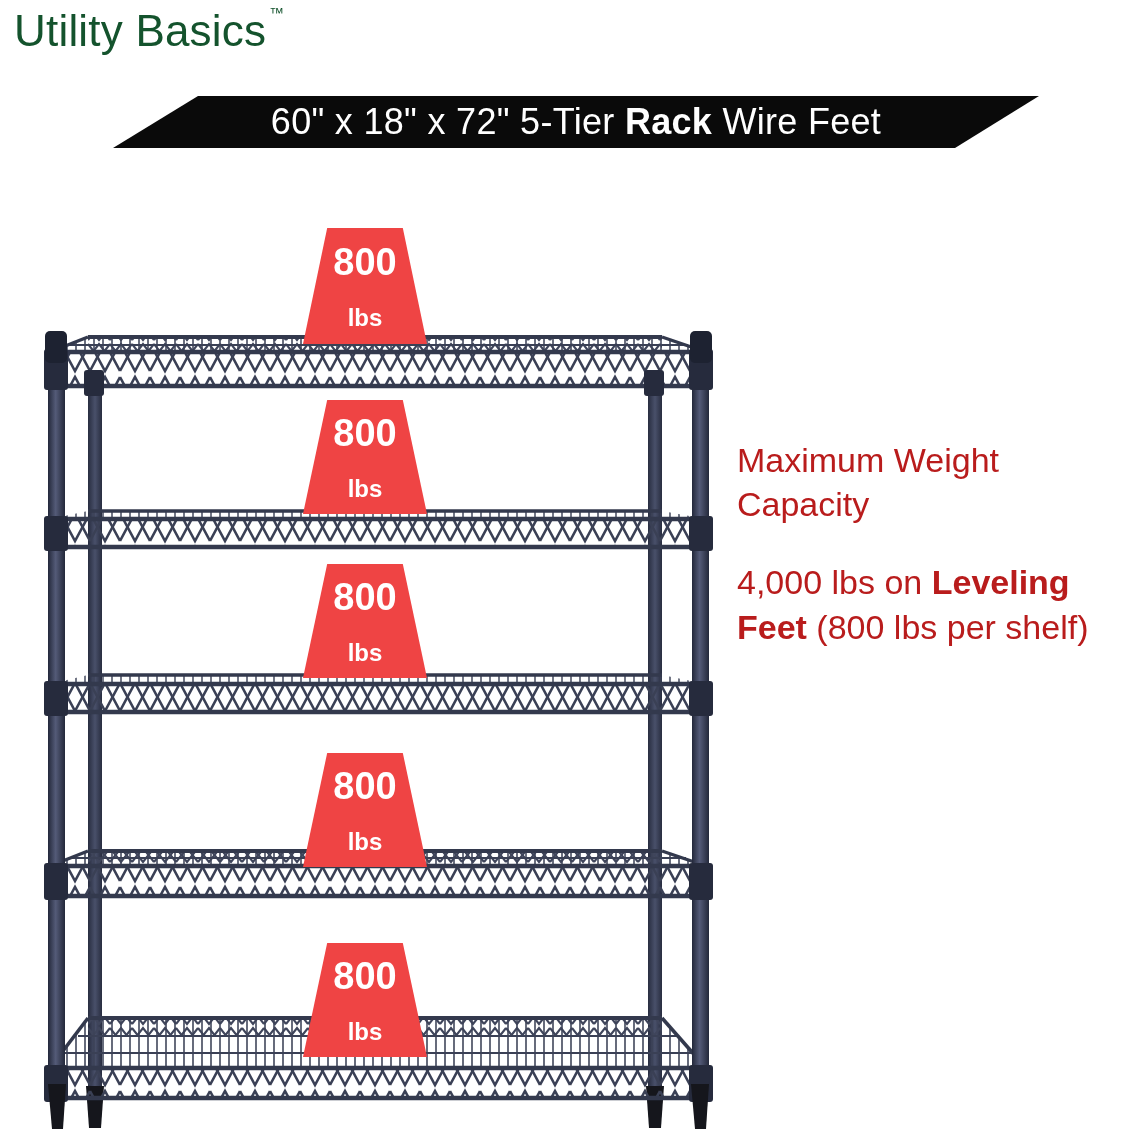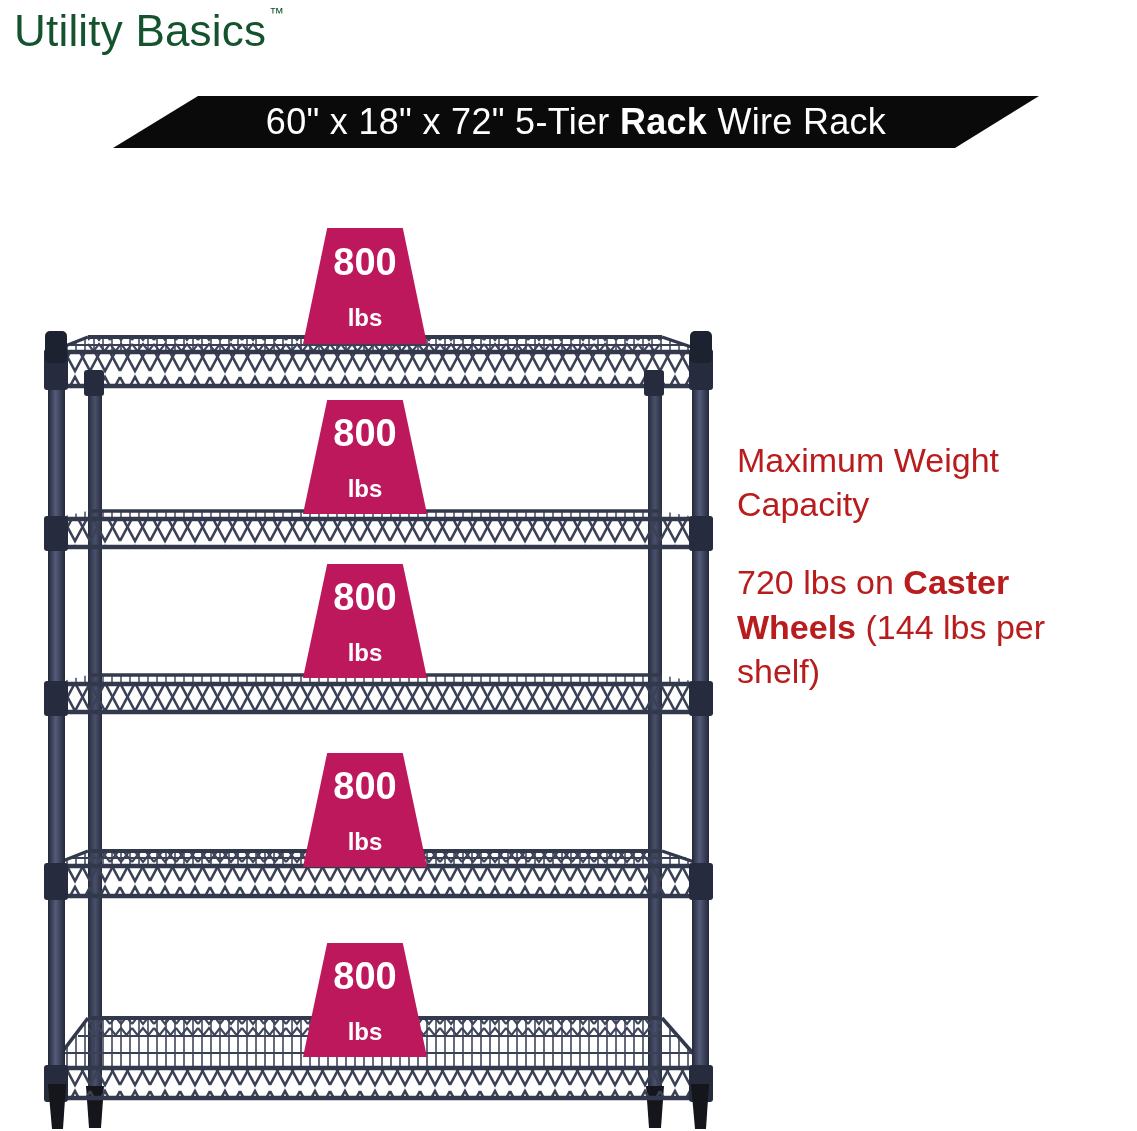--- a/index.html
+++ b/index.html
@@ -19,21 +19,21 @@
     background:#0a0a0a;color:#ffffff;
     clip-path:polygon(85px 0, 100% 0, calc(100% - 84px) 100%, 0 100%);
     display:flex;align-items:center;justify-content:center;
     font-size:36px;letter-spacing:0.3px;white-space:pre;
   }
   .banner .b{font-weight:700;}
   
   .rack{position:absolute;left:0;top:0;width:1137px;height:1131px;z-index:1;}
   
   .weight{
-    position:absolute;width:124px;z-index:3;background:#be185d;
+    position:absolute;width:124px;z-index:3;background:#ef4444;
     clip-path:polygon(19.5% 0, 80.5% 0, 100% 100%, 0 100%);
     display:flex;flex-direction:column;align-items:center;justify-content:center;
     color:#ffffff;font-weight:700;text-align:center;
   }
   .weight .val{font-size:38px;line-height:1;}
   .weight .unit{font-size:24px;line-height:1;margin-top:25px;}
   .w1{left:303px;top:228px;height:116px;}
   .w2{left:303px;top:400px;height:114px;}
   .w3{left:303px;top:564px;height:114px;}
   .w4{left:303px;top:753px;height:114px;}
@@ -45,21 +45,21 @@
   }
   .specs .heading{max-width:340px;margin:0 0 34px 0;font-weight:400;}
   .specs p{margin:0 0 38px 0;}
   .specs .b{font-weight:700;}
 </style>
 </head>
 <body>
 
 <div class="logo"><span>Utility Basics</span><sup>™</sup></div>
 
-<div class="banner"><span>60" x 18" x 72" 5-Tier </span><span class="b">Rack</span><span> Wire Rack</span></div>
+<div class="banner"><span>60" x 18" x 72" 5-Tier </span><span class="b">Rack</span><span> Wire Feet</span></div>
 
 <svg class="rack" viewBox="0 0 1137 1131" xmlns="http://www.w3.org/2000/svg">
   <defs>
     <pattern id="truss" width="30" height="34" patternUnits="userSpaceOnUse">
       <path d="M0,31 L15,3 L30,31" fill="none" stroke="#3a4055" stroke-width="2.6"></path>
       <path d="M0,3 L15,31 L30,3" fill="none" stroke="#3a4055" stroke-width="2.6"></path>
     </pattern>
     <pattern id="trussSm" width="22" height="18" patternUnits="userSpaceOnUse">
       <path d="M0,16 L11,2 L22,16" fill="none" stroke="#3f455b" stroke-width="2.1"></path>
       <path d="M0,2 L11,16 L22,2" fill="none" stroke="#3f455b" stroke-width="2.1"></path>
@@ -186,14 +186,14 @@
   <span class="val">800</span>
   <span class="unit">lbs</span>
 </div>
 <div class="weight w5">
   <span class="val">800</span>
   <span class="unit">lbs</span>
 </div>
 
 <div class="specs">
   <p class="heading">Maximum Weight Capacity</p>
-  <p><span>720 lbs on </span><span class="b">Caster Wheels</span><span> (144 lbs per shelf)</span></p>
+  <p><span>4,000 lbs on </span><span class="b">Leveling Feet</span><span> (800 lbs per shelf)</span></p>
 </div>
 
 </body></html>

